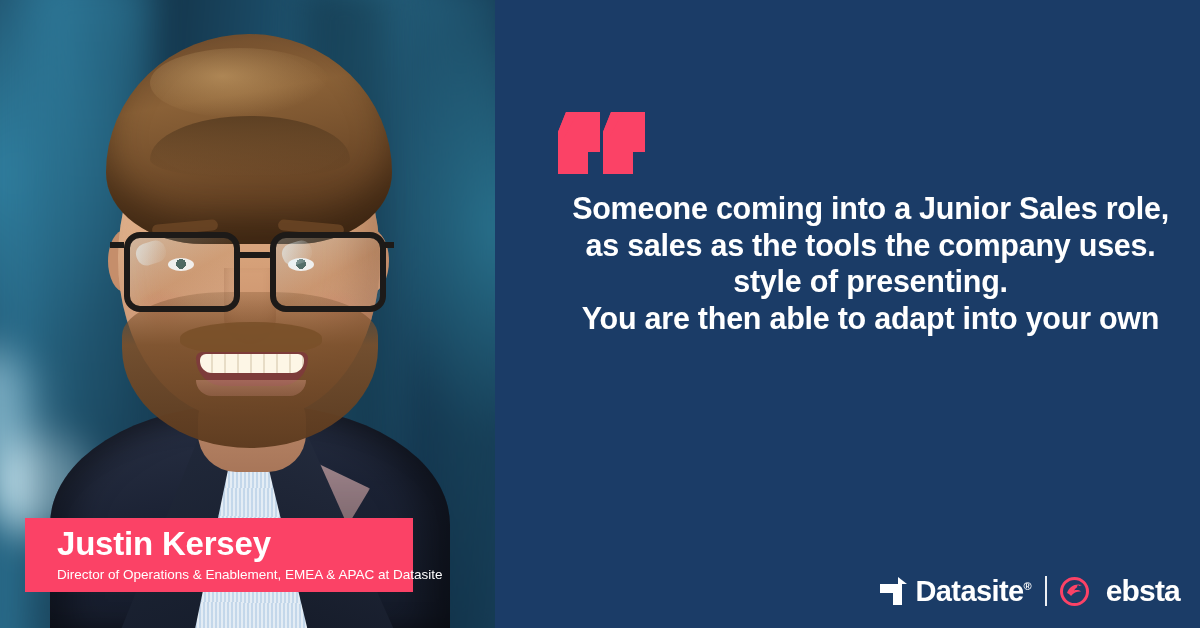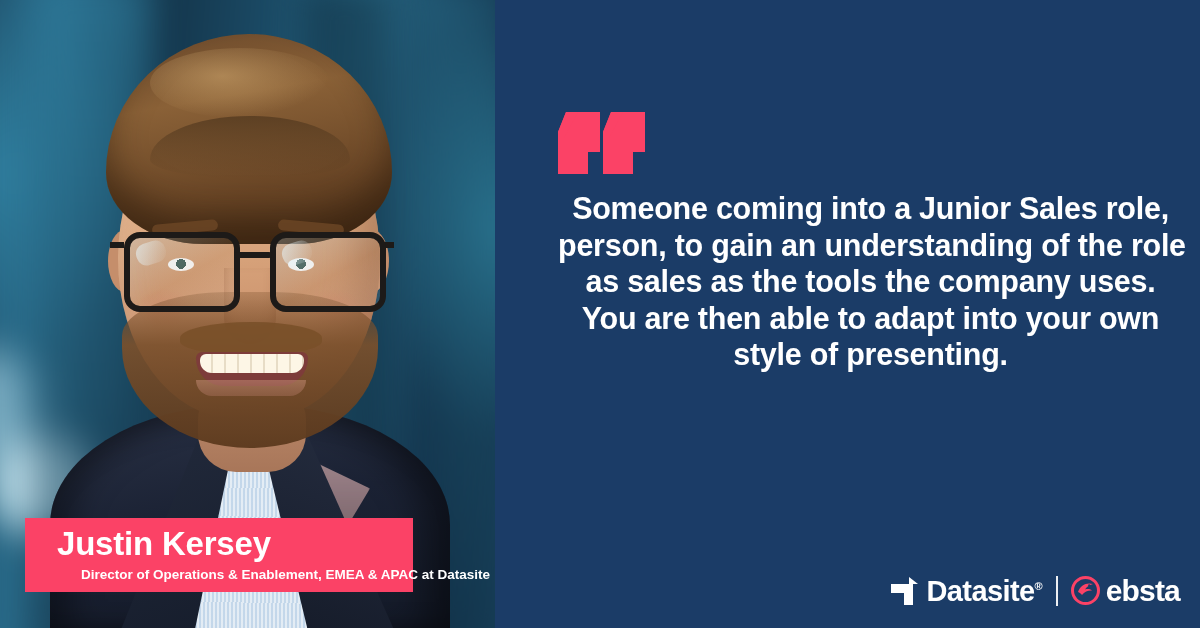--- a/index.html
+++ b/index.html
@@ -236,25 +236,24 @@
     color: #ffffff;
     font-size: 33px;
     font-weight: bold;
     line-height: 1.05;
     letter-spacing: -0.2px;
     white-space: nowrap;
   }
   .person-title {
     color: #ffffff;
     font-size: 13.5px;
-    font-weight: bold;
+    font-weight: normal;
     line-height: 1.2;
     margin-top: 5px;
     white-space: nowrap;
-    margin-left: 24px;
   }
 
   
   .quote-panel {
     position: absolute;
     left: 495px; top: 0;
     width: 705px; height: 628px;
     background: #1b3c67;
   }
   .quote-mark {
@@ -304,22 +303,22 @@
     letter-spacing: 0;
   }
   .divider {
     width: 2px;
     height: 30px;
     background: #ffffff;
     opacity: .92;
   }
   .ebsta-logo {
     display: flex;
-    align-items: flex-start;
-    gap: 6px;
+    align-items: flex-end;
+    gap: 17px;
   }
   .ebsta-word {
     color: #ffffff;
     font-size: 30px;
     font-weight: bold;
     letter-spacing: -0.8px;
     line-height: 1;
   }
 </style>
 </head>
@@ -385,24 +384,23 @@
       <path d="M0 20 L8 0 H20 L6 26 Z" fill="#fb4266"></path>
       <path d="M45 20 L53 0 H65 L51 26 Z" fill="#fb4266"></path>
       <rect x="0" y="26" width="42" height="36" fill="#fb4266"></rect>
       <rect x="45" y="26" width="42" height="36" fill="#fb4266"></rect>
       <path d="M30 40 H42 V62 H30 Z" fill="#1b3c67"></path>
       <path d="M75 40 H87 V62 H75 Z" fill="#1b3c67"></path>
     </svg>
 
     <div class="quote-text">
       <span class="ln">Someone coming into a Junior Sales role,</span>
-      <span class="ln">person, to gain an understanding of the role</span>
       <span class="ln">as sales as the tools the company uses.</span>
+      <span class="ln">style of presenting.</span>
       <span class="ln">You are then able to adapt into your own</span>
-      <span class="ln">style of presenting.</span>
     </div>
 
     <div class="logos">
 
       <div class="datasite-logo">
         <svg width="27" height="28" viewBox="0 0 27 28">
           <rect x="0" y="7" width="18" height="9" fill="#ffffff"></rect>
           <rect x="13" y="7" width="9" height="21" fill="#ffffff"></rect>
           <polygon points="22,7 22,0 27,0 27,7" fill="#1b3c67"></polygon>
           <polygon points="18,7 27,7 18,0" fill="#ffffff"></polygon>

